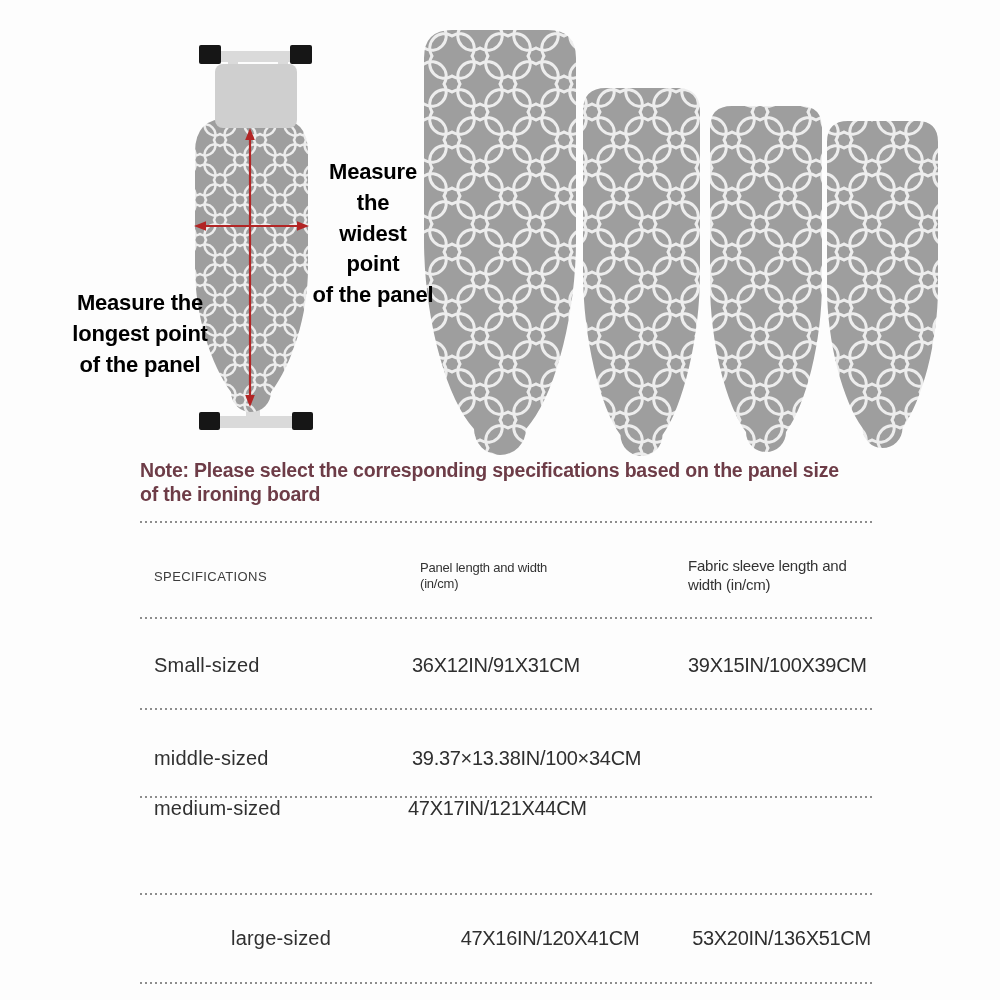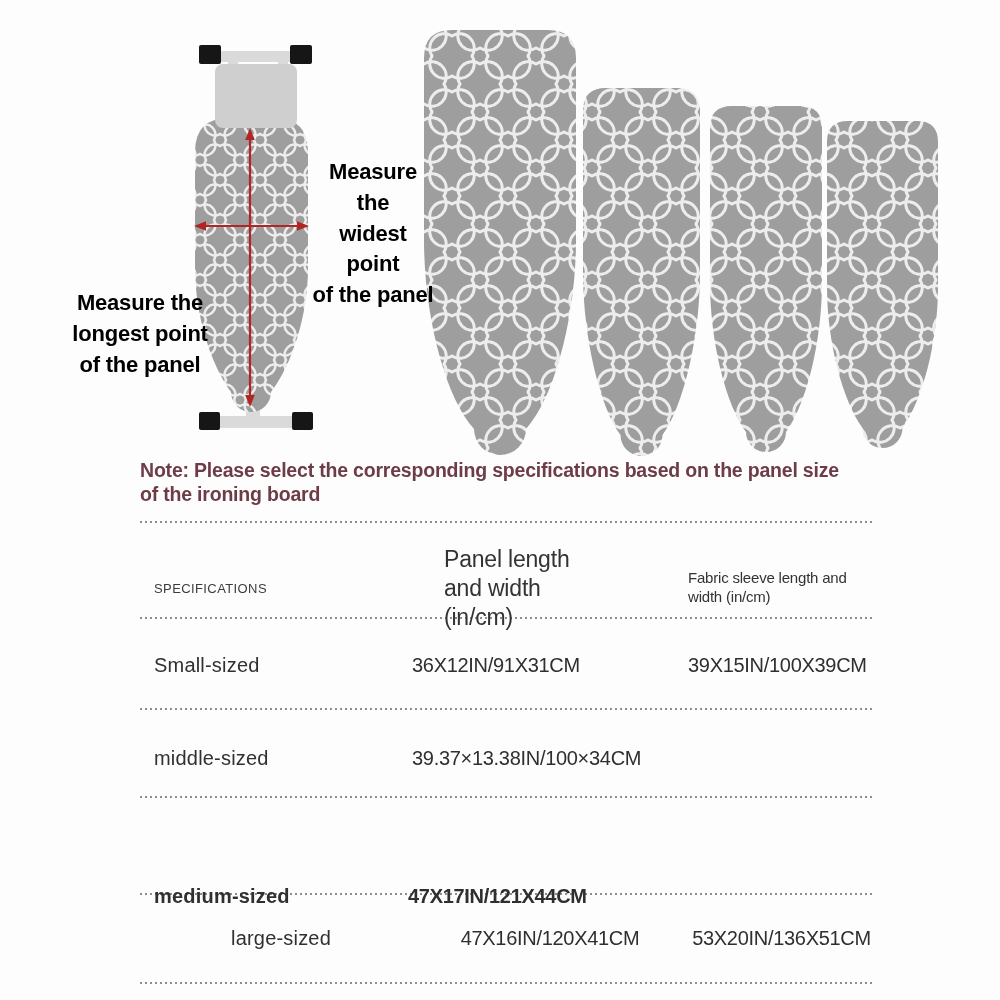--- a/index.html
+++ b/index.html
@@ -34,28 +34,28 @@
     position:absolute;left:140px;width:735px;height:2px;
     background:repeating-linear-gradient(90deg,var(--divider,#8d8d8d) 0 2px,transparent 2px 5px);
   }
   .trow{
     position:absolute;left:140px;width:735px;
     display:grid;grid-template-columns:268px 280px 187px;align-items:center;
   }
   .thead{top:545px;height:62px;}
   .r1{top:645px;height:40px;}
   .r2{top:738px;height:40px;}
-  .r3{top:876px;height:40px;font-weight:bold;}
+  .r3{top:788px;height:40px;}
   .r4{top:918px;height:40px;text-align:center;}
   .c1{padding-left:14px;font-size:20px;color:#303030;letter-spacing:0.2px;}
   .thead .c1{font-size:13px;color:#3c3c3c;letter-spacing:0.4px;}
   .c2{padding-left:4px;font-size:20px;color:#2f2f2f;letter-spacing:-0.3px;}
   .c3{padding-left:0;font-size:20px;color:#2f2f2f;letter-spacing:-0.3px;}
   .thead .c2{padding-left:12px;}
-  .hwrap2{display:block;width:168px;font-size:23px;line-height:1.25;color:#333;letter-spacing:-0.2px;margin-left:24px;}
+  .hwrap2{display:block;width:168px;font-size:13px;line-height:1.25;color:#333;letter-spacing:-0.2px;}
   .hwrap3{display:block;width:192px;font-size:15px;line-height:1.25;color:#333;letter-spacing:-0.2px;}
 </style>
 </head>
 <body>
 
 <div class="canvas" style="--note: #6d3c47; --arrow: #b22525; --cover-gray: #9e9e9e; --pattern-line: #ededed; --frame-gray: #dadada; --rest-gray: #cfcfcf; --cap-black: #161616; --divider: #8d8d8d; --text: #2f2f2f;">
 
   <svg class="illu" width="890" height="462" viewBox="0 0 890 462" xmlns="http://www.w3.org/2000/svg">
     <defs>
 

